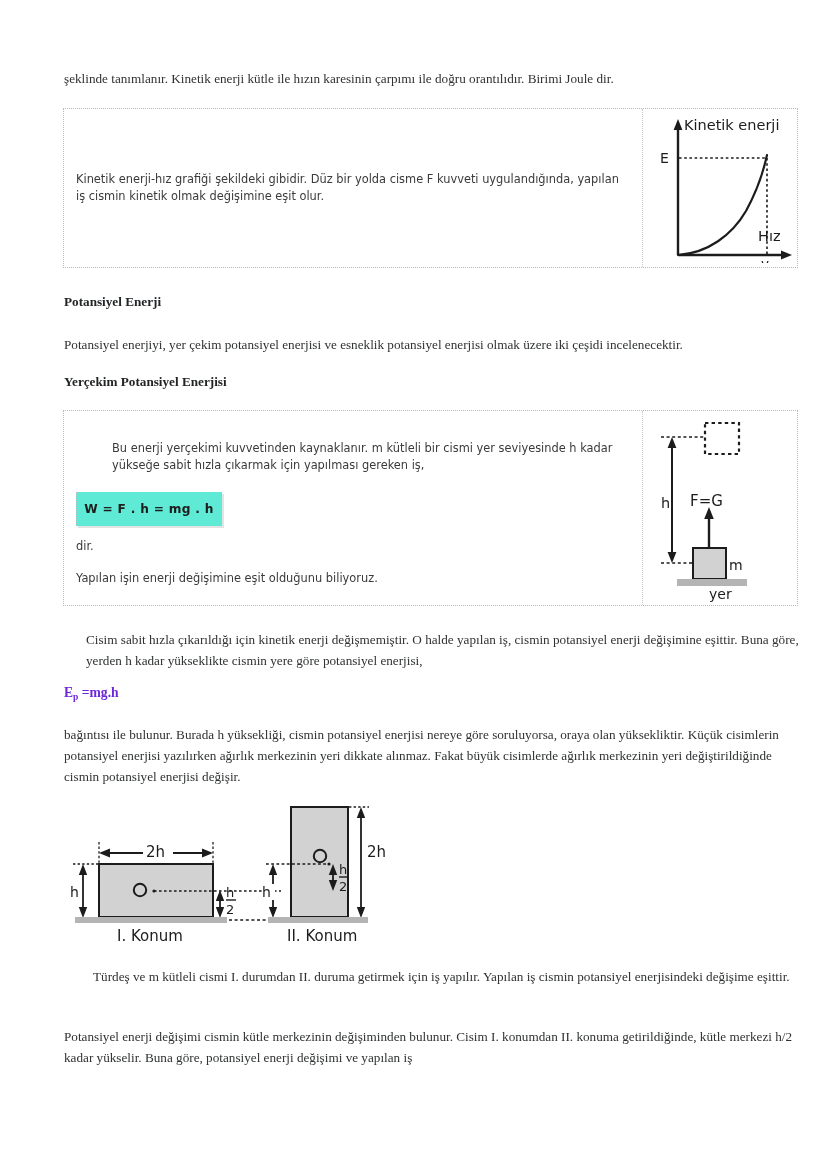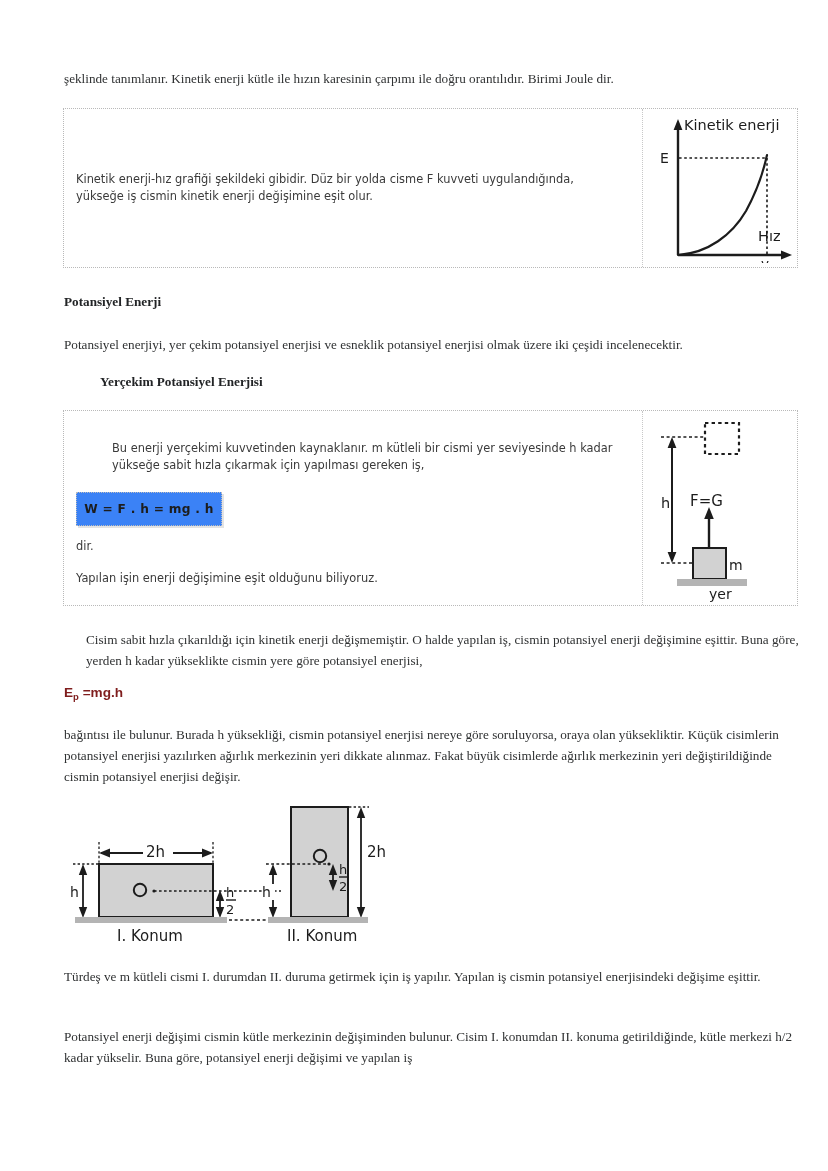--- a/index.html
+++ b/index.html
@@ -41,22 +41,22 @@
     font-size: 13.2px;
     line-height: 18px;
     color: #222426;
     font-family: "Liberation Serif", "DejaVu Serif", serif;
   }
   .formula-inline {
     position: absolute;
     left: 48px;
     font-weight: bold;
     font-size: 13.6px;
-    color: #7f1d1d;
-    font-family: Liberation Sans, sans-serif;
+    color: #6d28d9;
+    font-family: Liberation Serif, serif;
   }
   .formula-inline sub {
     font-size: 9.5px;
     vertical-align: baseline;
     position: relative;
     top: 3px;
   }
 
   
   .infobox {
@@ -79,21 +79,21 @@
   .boxtext {
     position: absolute;
     font-family: "DejaVu Sans", "Liberation Sans", sans-serif;
     font-size: 11.4px;
     line-height: 16.5px;
     color: #3a3a3a;
   }
   .eqbox {
     position: absolute;
     border: 1px dotted #bdbdbd;
-    background: #3b82f6;
+    background: #5eead4;
     box-shadow: 2px 2px 0 0 #e3e3e3;
     box-sizing: border-box;
     font-family: "DejaVu Sans", "Liberation Sans", sans-serif;
     font-weight: bold;
     font-size: 12.2px;
     color: #1d1d1d;
     display: flex;
     align-items: center;
     justify-content: center;
     letter-spacing: 0.3px;
@@ -112,21 +112,21 @@
 </head>
 <body>
 
 <div class="page">
 
   <div class="para" style="top:68px;">şeklinde tanımlanır. Kinetik enerji kütle ile hızın karesinin çarpımı ile doğru orantılıdır. Birimi Joule dir.</div>
 
   <div class="infobox" style="left:47px; top:108px; width:735px; height:160px;">
 
     <div class="cell-left" style="width:578px; height:158px;">
-      <div class="boxtext" style="left:12px; top:62px; width:546px;">Kinetik enerji-hız grafiği şekildeki gibidir. Düz bir yolda cisme F kuvveti uygulandığında, yükseğe iş cismin kinetik enerji değişimine eşit olur.</div>
+      <div class="boxtext" style="left:12px; top:62px; width:546px;">Kinetik enerji-hız grafiği şekildeki gibidir. Düz bir yolda cisme F kuvveti uygulandığında, yapılan iş cismin kinetik olmak değişimine eşit olur.</div>
     </div>
 
     <div class="cell-right" style="left:578px; width:155px; height:158px;">
       <div class="fig" style="left:3px; top:2px;">
         <svg width="150" height="152" viewBox="0 0 150 152">
 
           <line x1="32" y1="144" x2="32" y2="16" stroke="#1c1c1c" stroke-width="2.4"></line>
           <polygon points="32,8 27.6,19 36.4,19" fill="#1c1c1c"></polygon>
 
           <line x1="32" y1="144" x2="138" y2="144" stroke="#1c1c1c" stroke-width="2.4"></line>
@@ -143,21 +143,21 @@
           <text class="svgtxt" x="115" y="158" font-size="13.5">v</text>
         </svg>
       </div>
     </div>
   </div>
 
   <div class="heading" style="top:293px;text-align:right;">Potansiyel Enerji</div>
 
   <div class="para" style="top:334px;">Potansiyel enerjiyi, yer çekim potansiyel enerjisi ve esneklik potansiyel enerjisi olmak üzere iki çeşidi incelenecektir.</div>
 
-  <div class="heading" style="top:373px;margin-left:36px;">Yerçekim Potansiyel Enerjisi</div>
+  <div class="heading" style="top:373px;">Yerçekim Potansiyel Enerjisi</div>
 
   <div class="infobox" style="left:47px; top:410px; width:735px; height:196px;">
 
     <div class="cell-left" style="width:578px; height:194px;">
       <div class="boxtext" style="left:12px; top:29px; width:538px;margin-left:36px;">Bu enerji yerçekimi kuvvetinden kaynaklanır. m kütleli bir cismi yer seviyesinde h kadar yükseğe sabit hızla çıkarmak için yapılması gereken iş,</div>
 
       <div class="eqbox" style="left:12px; top:81px; width:146px; height:34px;">W = F . h = mg . h</div>
 
       <div class="boxtext" style="left:12px; top:159px; width:520px;">Yapılan işin enerji değişimine eşit olduğunu biliyoruz.</div>
 
@@ -262,17 +262,17 @@
       <polygon points="210,66 205.8,77 214.2,77" fill="#1c1c1c"></polygon>
       <polygon points="210,120 205.8,109 214.2,109" fill="#1c1c1c"></polygon>
       <rect x="199" y="86" width="13" height="16" fill="#ffffff"></rect>
       <text class="svgtxt" x="199" y="99" font-size="14">h</text>
 
       <rect x="205" y="119" width="100" height="6" fill="#b4b4b4"></rect>
       <text class="svgtxt" x="224" y="143" font-size="15">II. Konum</text>
     </svg>
   </div>
 
-  <div class="para" style="top:966px;">Türdeş ve m kütleli cismi I. durumdan II. duruma getirmek için iş yapılır. Yapılan iş cismin potansiyel enerjisindeki değişime eşittir.</div>
+  <div class="para" style="top:966px;margin-left:29px;">Türdeş ve m kütleli cismi I. durumdan II. duruma getirmek için iş yapılır. Yapılan iş cismin potansiyel enerjisindeki değişime eşittir.</div>
 
   <div class="para" style="top:1026px;">Potansiyel enerji değişimi cismin kütle merkezinin değişiminden bulunur. Cisim I. konumdan II. konuma getirildiğinde, kütle merkezi h/2 kadar yükselir. Buna göre, potansiyel enerji değişimi ve yapılan iş</div>
 
 </div>
 
 </body></html>

